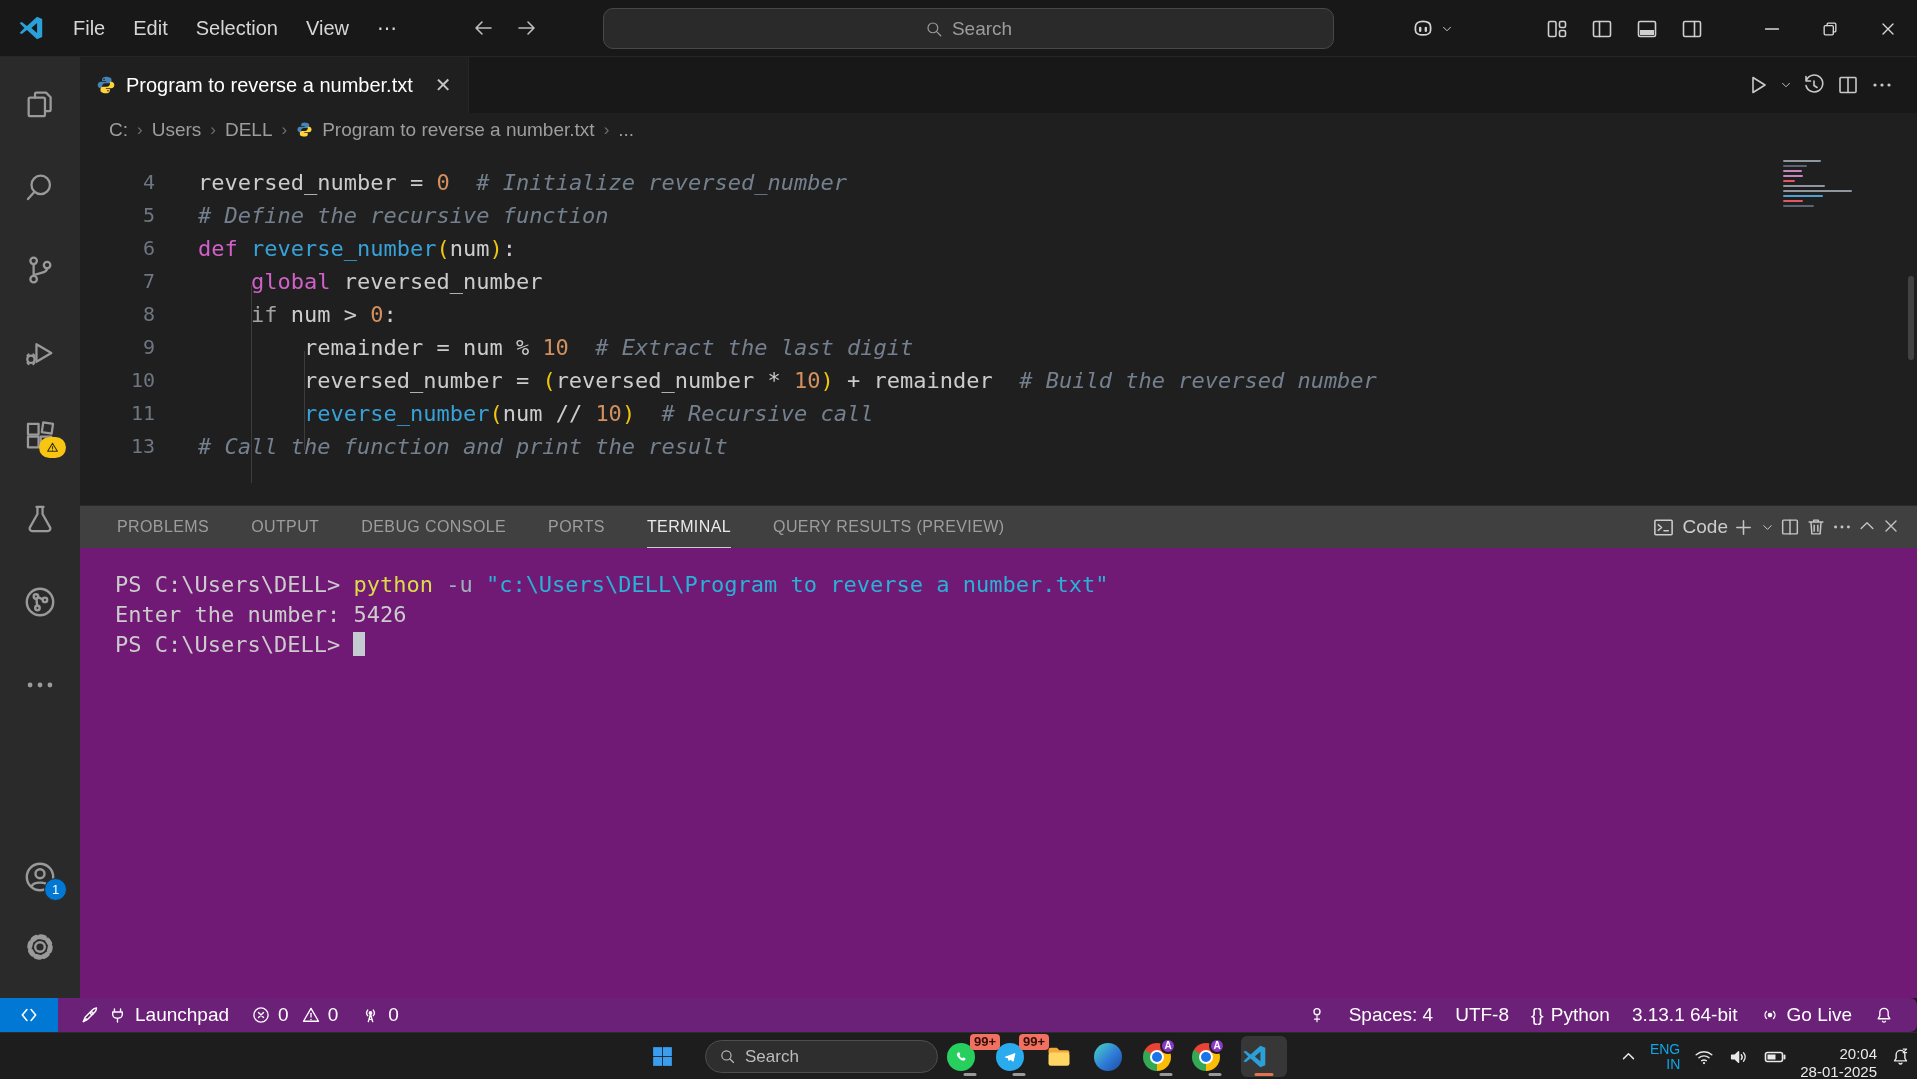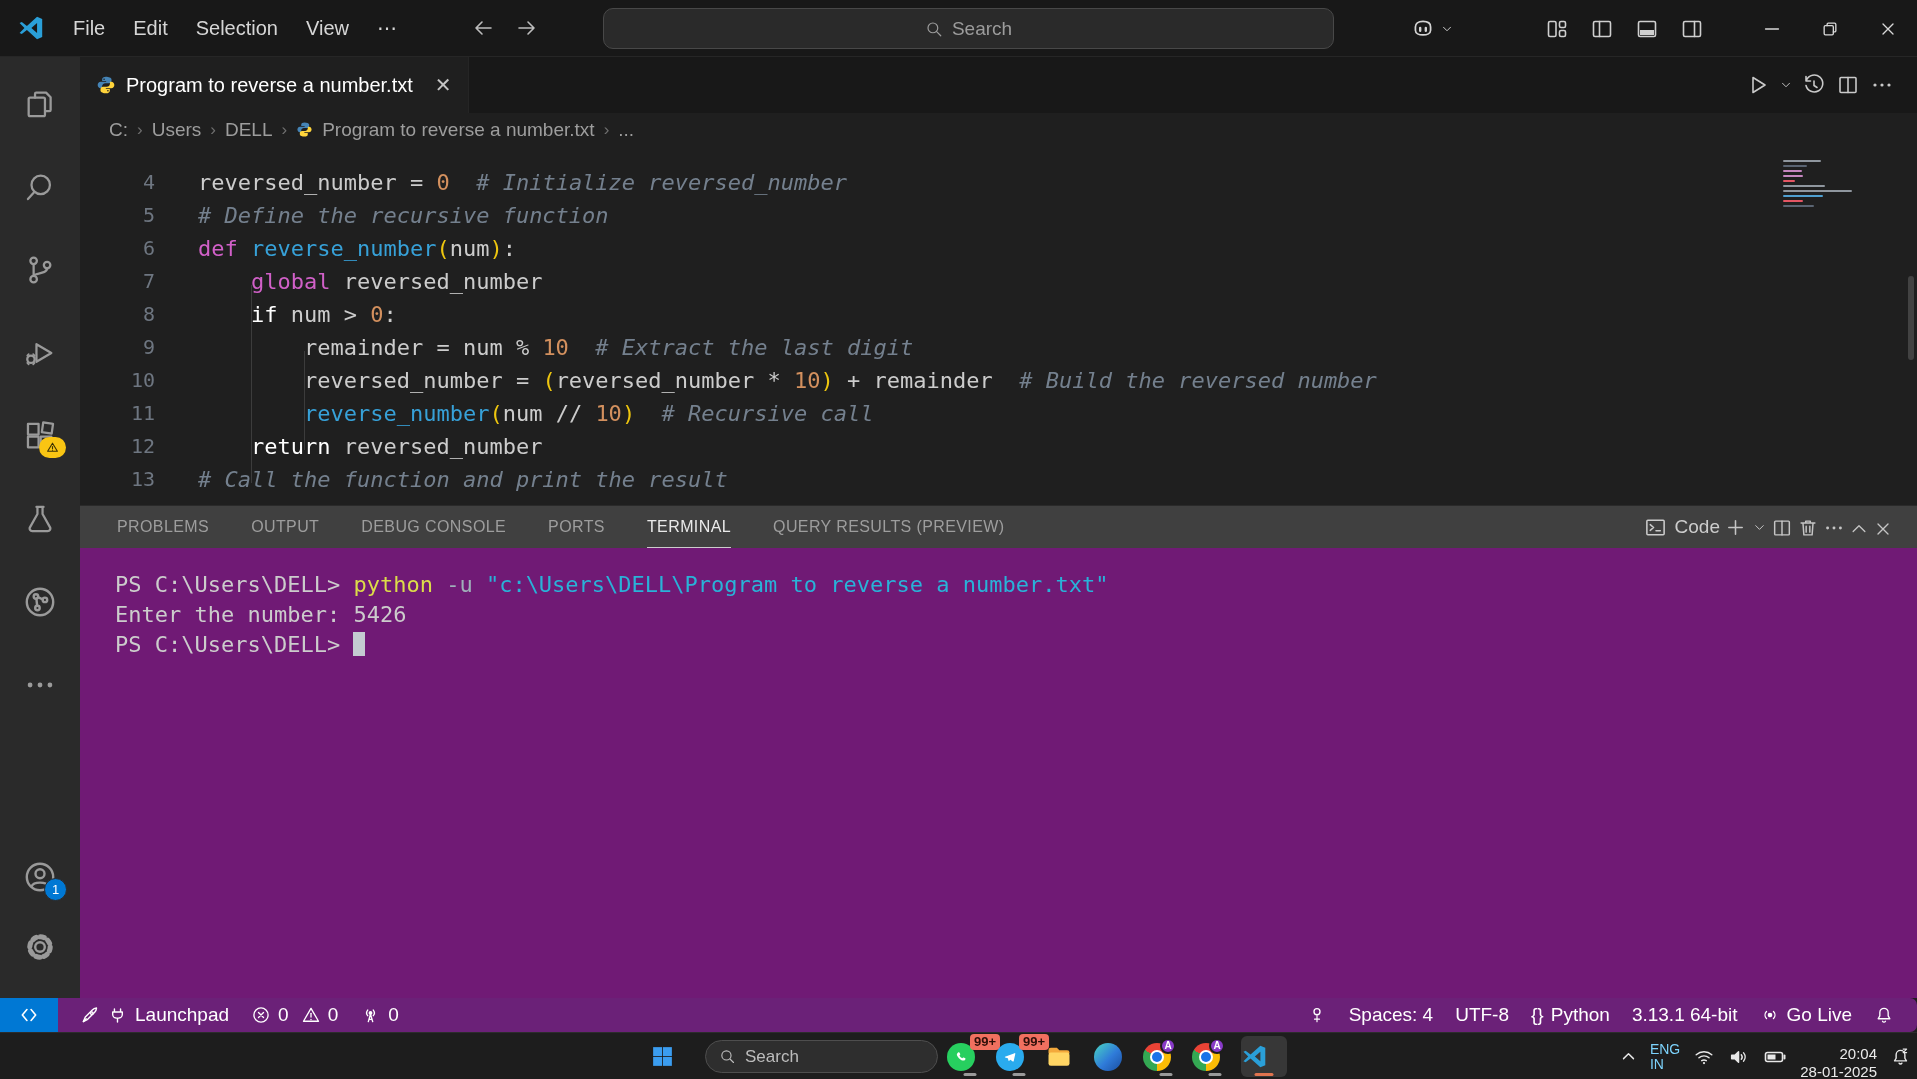--- a/index.html
+++ b/index.html
@@ -45,38 +45,38 @@
   .breadcrumb { position:absolute; left:80px; top:113px; right:0; height:33px; background:#1f1f1f; display:flex; align-items:center; padding-left:29px; font-size:19px; color:#9d9d9d; gap:9px; }
   .bc-sep { color:#6f6f6f; font-size:17px; }
 
   
   .code-area { position:absolute; left:80px; top:146px; right:0; height:359px; background:#1f1f1f; font-family:"DejaVu Sans Mono", monospace; font-size:22px; padding-top:20px; }
   .code-line { display:flex; height:33px; line-height:33px; }
   .line-num { width:75px; text-align:right; color:#6e7681; font-size:20px; flex:none; }
   .line-text { margin-left:43px; white-space:pre; }
   .tk-p  { color:#cccccc; }
   .tk-kw { color:#d160c8; }
-  .tk-ctl{ color:#ffffff; }
+  .tk-ctl{ color:#a3a3a3; }
   .tk-fn { color:#37a1d8; }
   .tk-n  { color:#d3905e; }
   .tk-br { color:#eec60f; }
   .tk-cm { color:#74808e; font-style:italic; }
   .guide { position:absolute; width:1px; background:#3c3c3c; }
   .guide1 { left:171px; top:139px; height:198px; }
   .guide2 { left:224px; top:205px; height:99px; }
   .minimap { position:absolute; left:1700px; top:10px; width:78px; height:82px; padding:4px 3px; }
   .mm-row { height:2px; margin-bottom:3px; border-radius:1px; }
   .scroll-thumb { position:absolute; right:3px; top:130px; width:6px; height:84px; background:#424242; border-radius:3px; }
 
   
   .panel-header { position:absolute; left:80px; top:505px; right:0; height:43px; background:#404040; border-top:1px solid #2a2a2a; display:flex; align-items:center; padding-left:37px; }
   .panel-tabs { display:flex; gap:42px; height:100%; }
   .ptab { display:flex; align-items:center; font-size:16px; letter-spacing:.4px; color:#9d9d9d; border-bottom:1px solid transparent; }
   .ptab.active { color:#e9e9e9; border-bottom-color:#cccccc; }
-  .panel-actions { margin-left:auto; display:flex; align-items:flex-end; gap:4px; padding-right:24px; color:#c5c5c5; }
+  .panel-actions { margin-left:auto; display:flex; align-items:flex-start; gap:4px; padding-right:16px; color:#c5c5c5; }
   .pa-profile { display:flex; align-items:center; gap:8px; font-size:19px; color:#cccccc; }
   .pa-group { display:flex; align-items:center; gap:5px; }
 
   .terminal { position:absolute; left:80px; top:548px; right:0; height:450px; background:#701a75; font-family:"DejaVu Sans Mono", monospace; font-size:22px; padding:22px 0 0 35px; }
   .term-line { height:30px; line-height:30px; white-space:pre; }
   .t-p { color:#cccccc; } .t-y { color:#dcdc49; } .t-dim { color:#9fb0ba; } .t-cyan { color:#29b2d8; }
   .t-cursor { display:inline-block; width:12px; height:24px; background:#c4cbd1; vertical-align:-4px; }
 
   
   .statusbar { position:absolute; left:0; top:998px; width:1917px; height:34px; background:#6b2178; display:flex; align-items:center; color:#ffffff; font-size:19px;border-radius:7px; }
@@ -96,21 +96,21 @@
   .badge99 { position:absolute; top:-2px; right:-7px; background:#f1705f; color:#30100a; font-size:13px; font-weight:bold; line-height:16px; padding:0 4px; border-radius:4px; }
   .circle-ic { width:28px; height:28px; border-radius:50%; position:relative; display:flex; align-items:center; justify-content:center; }
   .wa { background:#27cf5f; }
   .tg { background:#2aabee; }
   .edge-ic { width:28px; height:28px; border-radius:50%; background:linear-gradient(135deg,#49d6c3 0%,#2f7bd9 55%,#1a4ea0 100%); }
   .chrome-ic { width:28px; height:28px; border-radius:50%; position:relative; background:conic-gradient(from -60deg,#ea4335 0 33.3%,#fbbc05 33.3% 66.6%,#34a853 66.6% 100%); }
   .chrome-ic .cring { position:absolute; left:50%; top:50%; transform:translate(-50%,-50%); width:14px; height:14px; background:#fff; border-radius:50%; }
   .chrome-ic .cdot { position:absolute; left:50%; top:50%; transform:translate(-50%,-50%); width:10px; height:10px; background:#1a73e8; border-radius:50%; }
   .profile-badge { position:absolute; top:-5px; right:-5px; width:16px; height:16px; background:#8839c8; border:2px solid #1d1d1d; border-radius:50%; color:#fff; font-size:10px; font-weight:bold; display:flex; align-items:center; justify-content:center; }
   .tk-tray { position:absolute; right:6px; top:0; height:47px; display:flex; align-items:center; gap:13px; color:#e8e8e8; }
-  .lang { font-size:14px; line-height:15px; text-align:left; color:#7dd3fc; }
+  .lang { font-size:14px; line-height:15px; text-align:right; color:#0ea5e9; }
   .clock { font-size:15px; line-height:18px; text-align:right; color:#eaeaea;margin-top:12px; }
   .tray-ic { display:flex; color:#e8e8e8; }
 </style>
 </head>
 <body>
 
 <div class="root">
 
   <header class="titlebar">
     <span class="vsc-logo">
@@ -375,24 +375,20 @@
         </div>
         <div class="code-line">
           <span class="line-num">10</span>
           <span class="line-text"><span class="tk-p">        reversed_number = </span><span class="tk-br">(</span><span class="tk-p">reversed_number * </span><span class="tk-n">10</span><span class="tk-br">)</span><span class="tk-p"> + remainder</span><span class="tk-cm">  # Build the reversed number</span></span>
         </div>
         <div class="code-line">
           <span class="line-num">11</span>
           <span class="line-text"><span class="tk-p">        </span><span class="tk-fn">reverse_number</span><span class="tk-br">(</span><span class="tk-p">num // </span><span class="tk-n">10</span><span class="tk-br">)</span><span class="tk-cm">  # Recursive call</span></span>
         </div>
         <div class="code-line">
-          <span class="line-num">12</span>
-          <span class="line-text"><span class="tk-p">    </span><span class="tk-ctl">return</span><span class="tk-p"> reversed_number</span></span>
-        </div>
-        <div class="code-line">
           <span class="line-num">13</span>
           <span class="line-text"><span class="tk-cm"># Call the function and print the result</span></span>
         </div>
       </div>
     <div class="guide guide1"></div>
     <div class="guide guide2"></div>
     <div class="minimap" id="minimap">
         <div class="mm-row" style="width: 38.22px; background: rgb(143, 150, 158);"></div>
         <div class="mm-row" style="width: 24.18px; background: rgb(90, 100, 114);"></div>
         <div class="mm-row" style="width: 18.72px; background: rgb(197, 134, 192);"></div>

